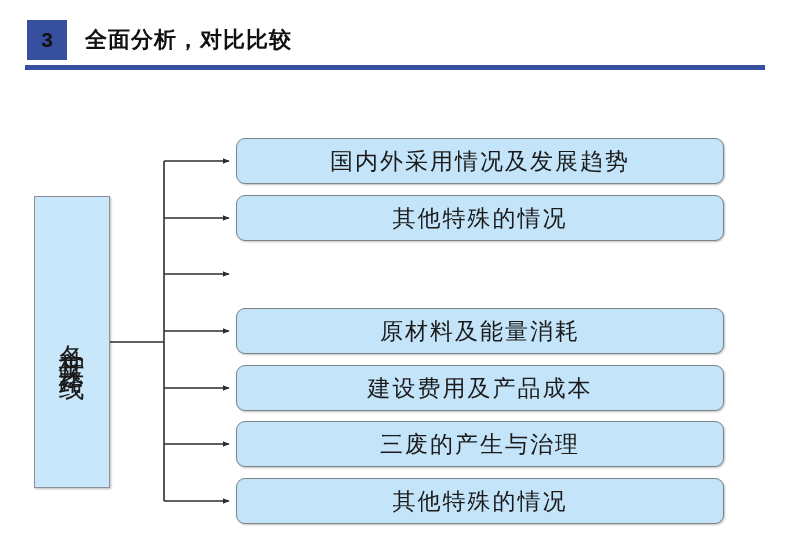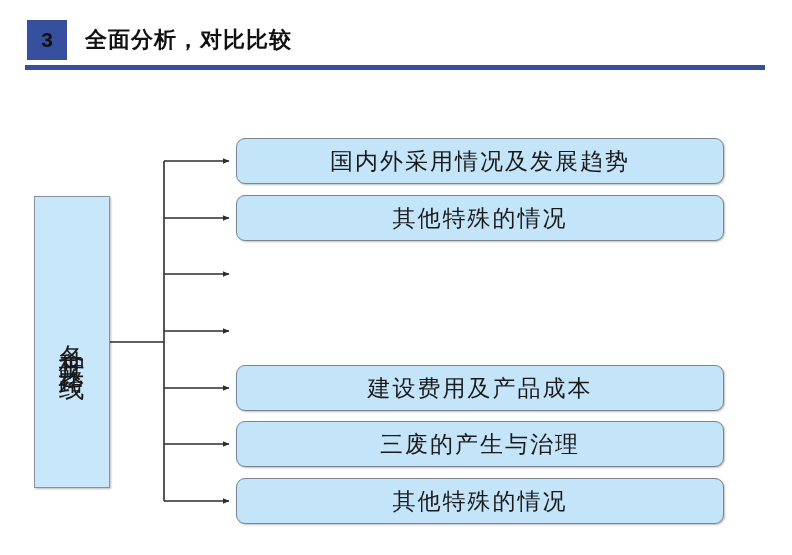--- a/index.html
+++ b/index.html
@@ -165,20 +165,23 @@
 
   <div class="branch-node" style="top:66px">
     <span class="branch-label">国内外采用情况及发展趋势</span>
   </div>
 
   <div class="branch-node" style="top:123px">
     <span class="branch-label">其他特殊的情况</span>
   </div>
 
 
+  <div class="branch-node" style="top:236px">
+    <span class="branch-label">原材料及能量消耗</span>
+  </div>
 
   <div class="branch-node" style="top:349px">
     <span class="branch-label">三废的产生与治理</span>
   </div>
 
   <div class="branch-node" style="top:293px">
     <span class="branch-label">建设费用及产品成本</span>
   </div>
 
   <div class="branch-node" style="top:406px">

